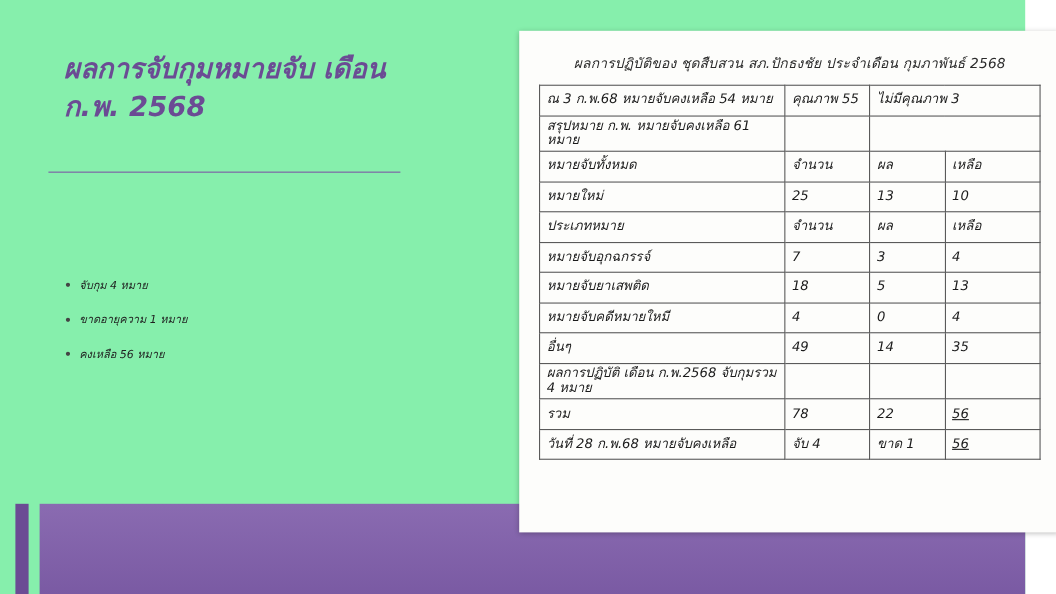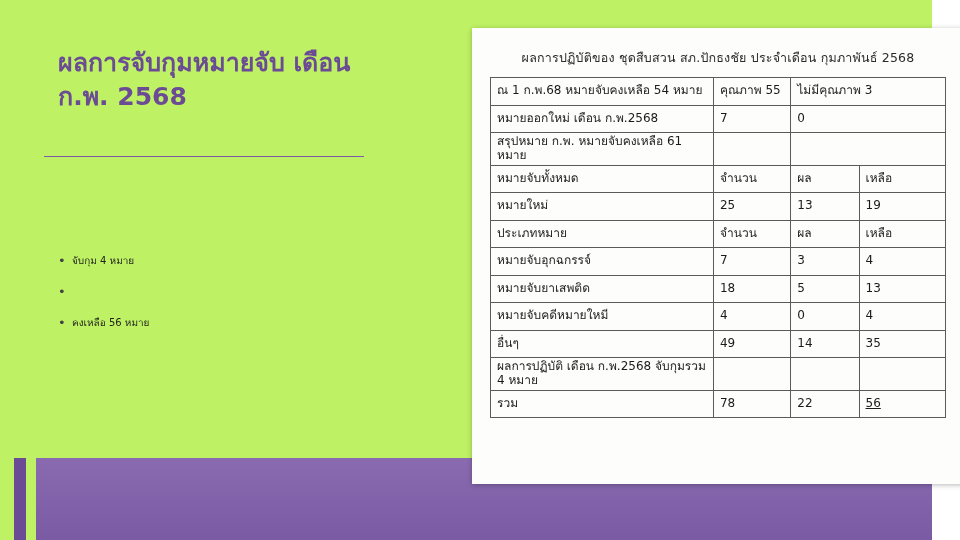--- a/index.html
+++ b/index.html
@@ -6,21 +6,22 @@
   html, body {
     margin: 0; padding: 0;
     width: 960px; height: 540px;
     overflow: hidden;
     background: #ffffff;
     font-family: "DejaVu Sans", "Liberation Sans", sans-serif;
   }
   .slide {
     position: relative;
     width: 932px; height: 540px;
-    background: #bef264;
+    background: #86efac;
+    font-style: italic;
   }
 
   
   .band {
     position: absolute;
     left: 36px; right: 0; bottom: 0;
     height: 82px;
     background: #7d5ba6;
     background: linear-gradient(180deg,#8a6bb1 0%, #7a5aa3 100%);
   }
@@ -128,64 +129,60 @@
   <div class="title">ผลการจับกุมหมายจับ เดือน ก.พ. 2568</div>
   <div class="title-rule"></div>
 
   <div class="bullets">
     <div class="bullet-row">
       <span class="bullet-dot">•</span>
       <span class="bullet-text">จับกุม 4 หมาย</span>
     </div>
     <div class="bullet-row">
       <span class="bullet-dot">•</span>
+      <span class="bullet-text">ขาดอายุความ 1 หมาย</span>
     </div>
     <div class="bullet-row">
       <span class="bullet-dot">•</span>
       <span class="bullet-text">คงเหลือ 56 หมาย</span>
     </div>
   </div>
 
   <div class="card">
     <div class="card-inner">
       <div class="doc-title">ผลการปฏิบัติของ ชุดสืบสวน สภ.ปักธงชัย ประจำเดือน กุมภาพันธ์ 2568</div>
       <table class="doc">
         <colgroup>
           <col class="col-label">
             <col class="col-a">
             <col class="col-b">
             <col class="col-c">
         </colgroup>
         <tbody id="table-body">
             <tr>
-              <td class="l">ณ 1 ก.พ.68 หมายจับคงเหลือ 54 หมาย</td>
+              <td class="l">ณ 3 ก.พ.68 หมายจับคงเหลือ 54 หมาย</td>
               <td class="c">คุณภาพ 55</td>
               <td class="c" colspan="2">ไม่มีคุณภาพ 3</td>
-            </tr>
-            <tr>
-              <td class="l">หมายออกใหม่ เดือน ก.พ.2568</td>
-              <td class="c">7</td>
-              <td class="c" colspan="2">0</td>
             </tr>
             <tr>
               <td class="l">สรุปหมาย ก.พ. หมายจับคงเหลือ 61 หมาย</td>
               <td class="c"></td>
               <td class="c" colspan="2"></td>
             </tr>
             <tr>
               <td class="l">หมายจับทั้งหมด</td>
               <td class="c">จำนวน</td>
               <td class="c">ผล</td>
               <td class="c">เหลือ</td>
             </tr>
             <tr>
               <td class="l">หมายใหม่</td>
               <td class="c">25</td>
               <td class="c">13</td>
-              <td class="c">19</td>
+              <td class="c">10</td>
             </tr>
             <tr>
               <td class="l">ประเภทหมาย</td>
               <td class="c">จำนวน</td>
               <td class="c">ผล</td>
               <td class="c">เหลือ</td>
             </tr>
             <tr>
               <td class="l">หมายจับอุกฉกรรจ์</td>
               <td class="c">7</td>
@@ -215,18 +212,24 @@
               <td class="c"></td>
               <td class="c"></td>
               <td class="c"></td>
             </tr>
             <tr>
               <td class="l">รวม</td>
               <td class="c">78</td>
               <td class="c">22</td>
               <td class="c"><span class="u">56</span></td>
             </tr>
+            <tr>
+              <td class="l">วันที่ 28 ก.พ.68 หมายจับคงเหลือ</td>
+              <td class="c">จับ 4</td>
+              <td class="c">ขาด 1</td>
+              <td class="c"><span class="u">56</span></td>
+            </tr>
           </tbody>
       </table>
     </div>
   </div>
 
 </div>
 
 </body></html>

